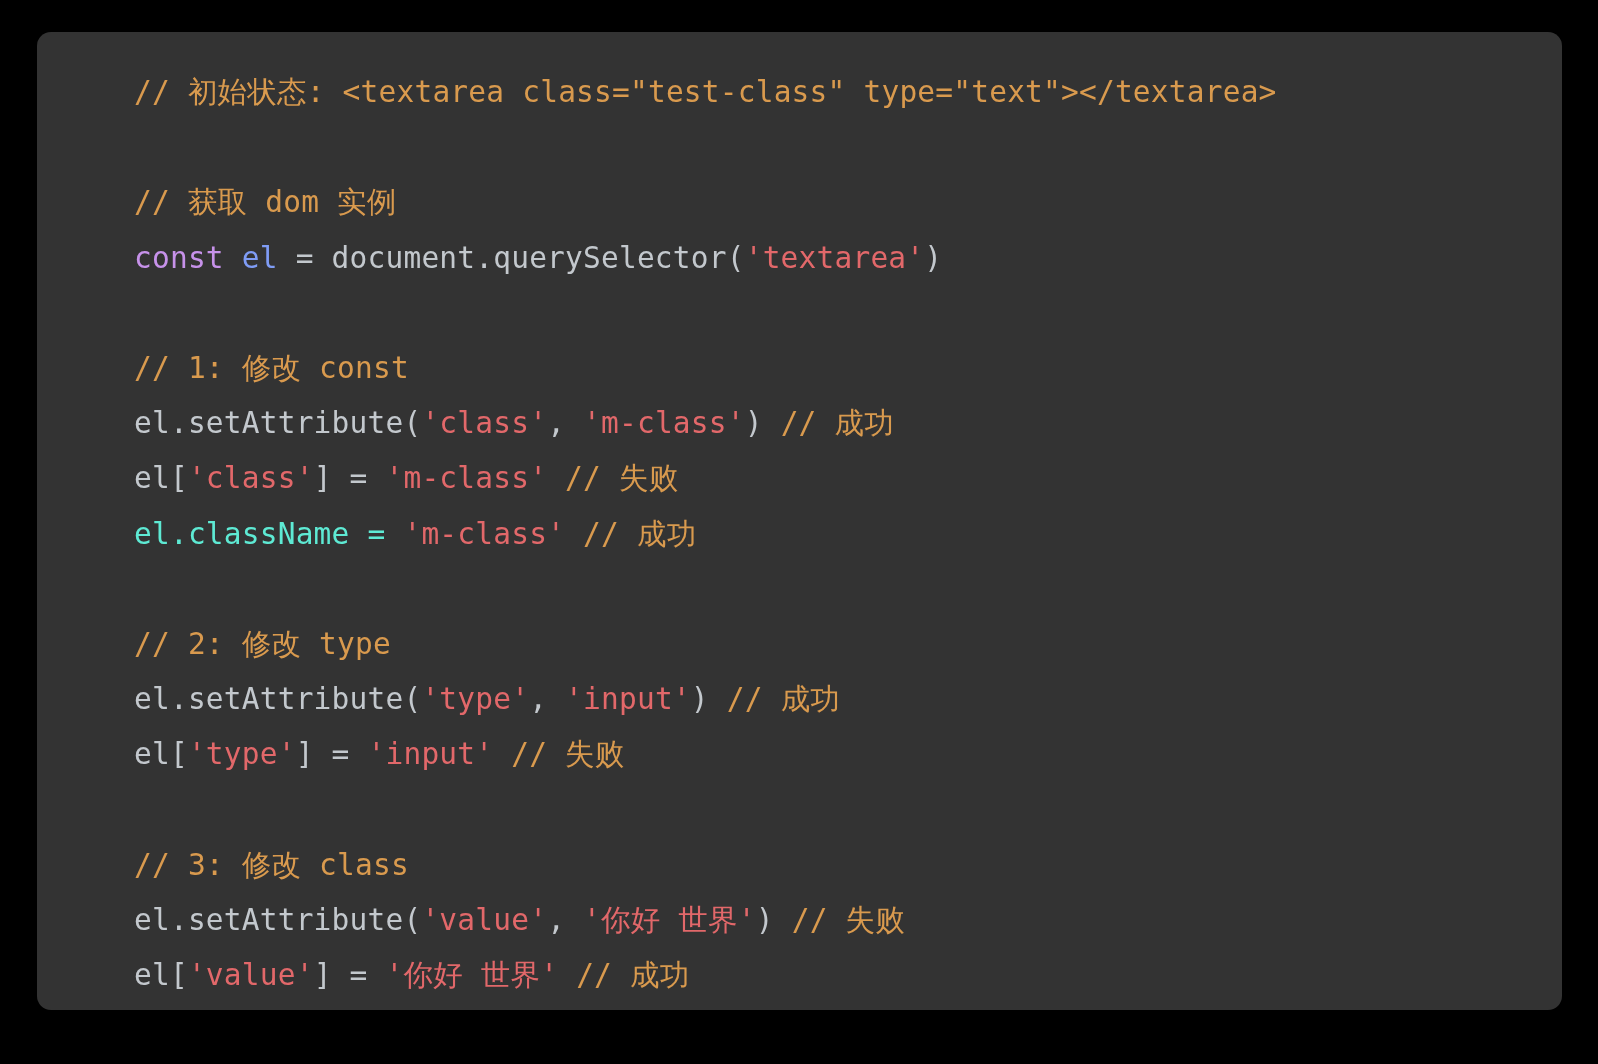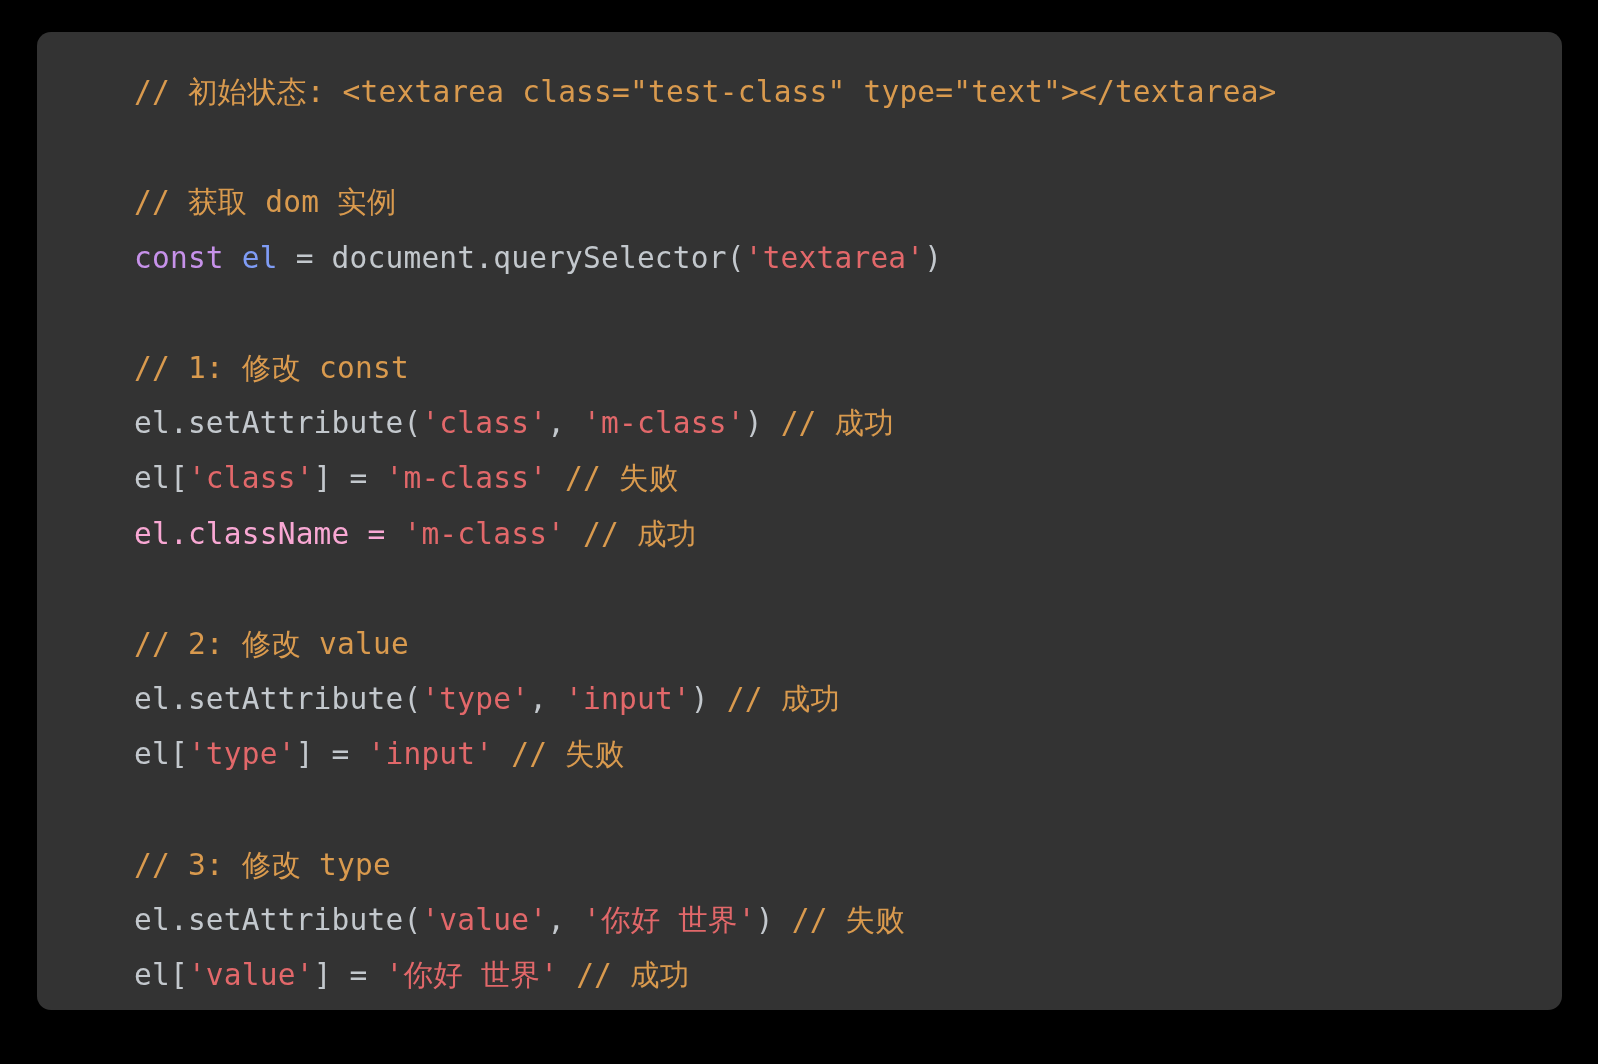--- a/index.html
+++ b/index.html
@@ -61,24 +61,24 @@
   <div id="code-panel" style="background: rgb(51, 51, 51);">
     <div class="code-lines" id="code-lines">
         <div class="line"><span class="tok t-comment" style="color: rgb(217, 154, 78);">// 初始状态: &lt;textarea class="test-class" type="text"&gt;&lt;/textarea&gt;</span></div>
         <div class="line blank">&nbsp;</div>
         <div class="line"><span class="tok t-comment" style="color: rgb(217, 154, 78); text-align: center;">// 获取 dom 实例</span></div>
         <div class="line"><span class="tok t-keyword" style="color: rgb(199, 146, 234);">const</span><span class="tok t-plain" style="color: rgb(195, 200, 205);"> </span><span class="tok t-variable" style="color: rgb(127, 156, 245);">el</span><span class="tok t-plain" style="color: rgb(195, 200, 205);"> = document.querySelector</span><span class="tok t-punct" style="color: rgb(195, 200, 205);">(</span><span class="tok t-string" style="color: rgb(226, 104, 106);">'textarea'</span><span class="tok t-punct" style="color: rgb(195, 200, 205);">)</span></div>
         <div class="line blank">&nbsp;</div>
         <div class="line"><span class="tok t-comment" style="color: rgb(217, 154, 78);">// 1: 修改 const</span></div>
         <div class="line"><span class="tok t-plain" style="color: rgb(195, 200, 205);">el.setAttribute</span><span class="tok t-punct" style="color: rgb(195, 200, 205);">(</span><span class="tok t-string" style="color: rgb(226, 104, 106);">'class'</span><span class="tok t-plain" style="color: rgb(195, 200, 205);">, </span><span class="tok t-string" style="color: rgb(226, 104, 106);">'m-class'</span><span class="tok t-punct" style="color: rgb(195, 200, 205);">)</span><span class="tok t-plain" style="color: rgb(195, 200, 205);"> </span><span class="tok t-comment" style="color: rgb(217, 154, 78);">// 成功</span></div>
         <div class="line"><span class="tok t-plain" style="color: rgb(195, 200, 205);">el</span><span class="tok t-punct" style="color: rgb(195, 200, 205);">[</span><span class="tok t-string" style="color: rgb(226, 104, 106);">'class'</span><span class="tok t-punct" style="color: rgb(195, 200, 205);">]</span><span class="tok t-plain" style="color: rgb(195, 200, 205);"> = </span><span class="tok t-string" style="color: rgb(226, 104, 106);">'m-class'</span><span class="tok t-plain" style="color: rgb(195, 200, 205);"> </span><span class="tok t-comment" style="color: rgb(217, 154, 78);">// 失败</span></div>
-        <div class="line"><span class="tok t-plain" style="color: #f9a8d4;">el.className = </span><span class="tok t-string" style="color: rgb(226, 104, 106);">'m-class'</span><span class="tok t-plain" style="color: rgb(195, 200, 205);"> </span><span class="tok t-comment" style="color: rgb(217, 154, 78);">// 成功</span></div>
+        <div class="line"><span class="tok t-plain" style="color: #5eead4;">el.className = </span><span class="tok t-string" style="color: rgb(226, 104, 106);">'m-class'</span><span class="tok t-plain" style="color: rgb(195, 200, 205);"> </span><span class="tok t-comment" style="color: rgb(217, 154, 78);">// 成功</span></div>
         <div class="line blank">&nbsp;</div>
-        <div class="line"><span class="tok t-comment" style="color: rgb(217, 154, 78);">// 2: 修改 value</span></div>
+        <div class="line"><span class="tok t-comment" style="color: rgb(217, 154, 78);">// 2: 修改 type</span></div>
         <div class="line"><span class="tok t-plain" style="color: rgb(195, 200, 205);">el.setAttribute</span><span class="tok t-punct" style="color: rgb(195, 200, 205);">(</span><span class="tok t-string" style="color: rgb(226, 104, 106);">'type'</span><span class="tok t-plain" style="color: rgb(195, 200, 205);">, </span><span class="tok t-string" style="color: rgb(226, 104, 106);">'input'</span><span class="tok t-punct" style="color: rgb(195, 200, 205);">)</span><span class="tok t-plain" style="color: rgb(195, 200, 205);"> </span><span class="tok t-comment" style="color: rgb(217, 154, 78);">// 成功</span></div>
         <div class="line"><span class="tok t-plain" style="color: rgb(195, 200, 205);">el</span><span class="tok t-punct" style="color: rgb(195, 200, 205);">[</span><span class="tok t-string" style="color: rgb(226, 104, 106);">'type'</span><span class="tok t-punct" style="color: rgb(195, 200, 205);">]</span><span class="tok t-plain" style="color: rgb(195, 200, 205);"> = </span><span class="tok t-string" style="color: rgb(226, 104, 106);">'input'</span><span class="tok t-plain" style="color: rgb(195, 200, 205);"> </span><span class="tok t-comment" style="color: rgb(217, 154, 78);">// 失败</span></div>
         <div class="line blank">&nbsp;</div>
-        <div class="line"><span class="tok t-comment" style="color: rgb(217, 154, 78);">// 3: 修改 type</span></div>
+        <div class="line"><span class="tok t-comment" style="color: rgb(217, 154, 78);">// 3: 修改 class</span></div>
         <div class="line"><span class="tok t-plain" style="color: rgb(195, 200, 205);">el.setAttribute</span><span class="tok t-punct" style="color: rgb(195, 200, 205);">(</span><span class="tok t-string" style="color: rgb(226, 104, 106);">'value'</span><span class="tok t-plain" style="color: rgb(195, 200, 205);">, </span><span class="tok t-string" style="color: rgb(226, 104, 106);">'你好 世界'</span><span class="tok t-punct" style="color: rgb(195, 200, 205);">)</span><span class="tok t-plain" style="color: rgb(195, 200, 205);"> </span><span class="tok t-comment" style="color: rgb(217, 154, 78);">// 失败</span></div>
         <div class="line"><span class="tok t-plain" style="color: rgb(195, 200, 205);">el</span><span class="tok t-punct" style="color: rgb(195, 200, 205);">[</span><span class="tok t-string" style="color: rgb(226, 104, 106);">'value'</span><span class="tok t-punct" style="color: rgb(195, 200, 205);">]</span><span class="tok t-plain" style="color: rgb(195, 200, 205);"> = </span><span class="tok t-string" style="color: rgb(226, 104, 106);">'你好 世界'</span><span class="tok t-plain" style="color: rgb(195, 200, 205);"> </span><span class="tok t-comment" style="color: rgb(217, 154, 78);">// 成功</span></div>
       </div>
   </div>
 </div>
 
 </body></html>

